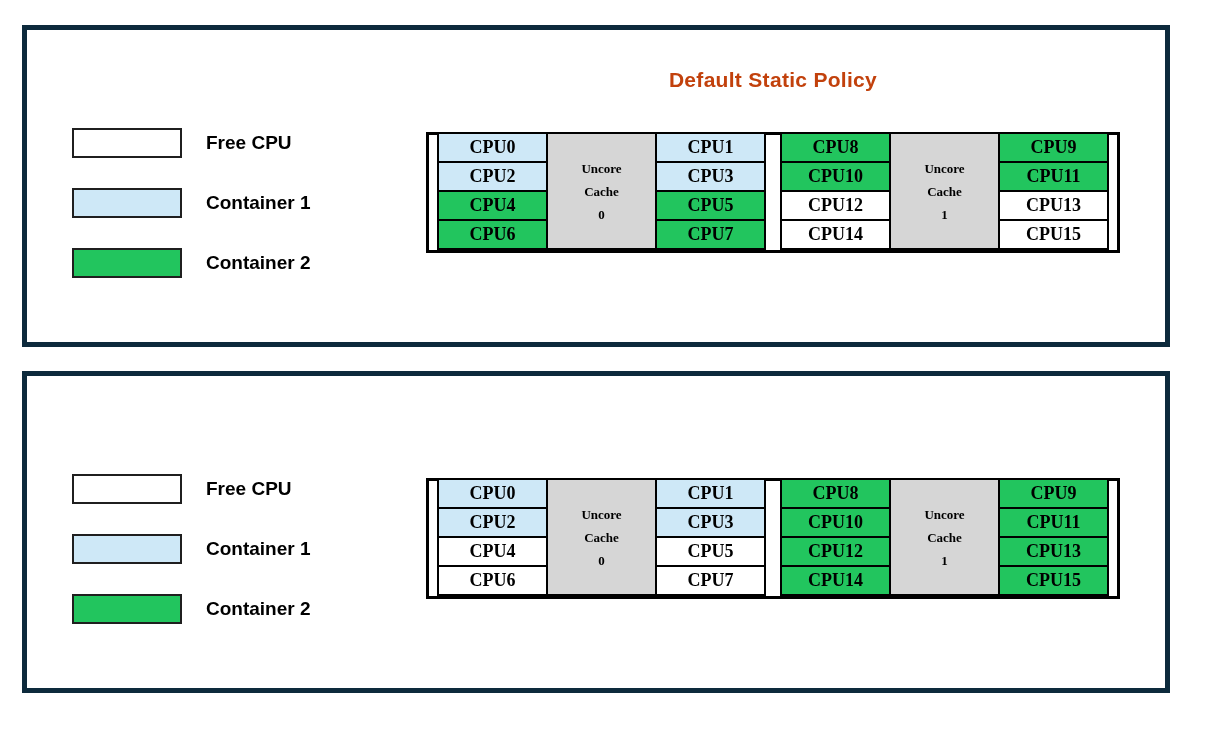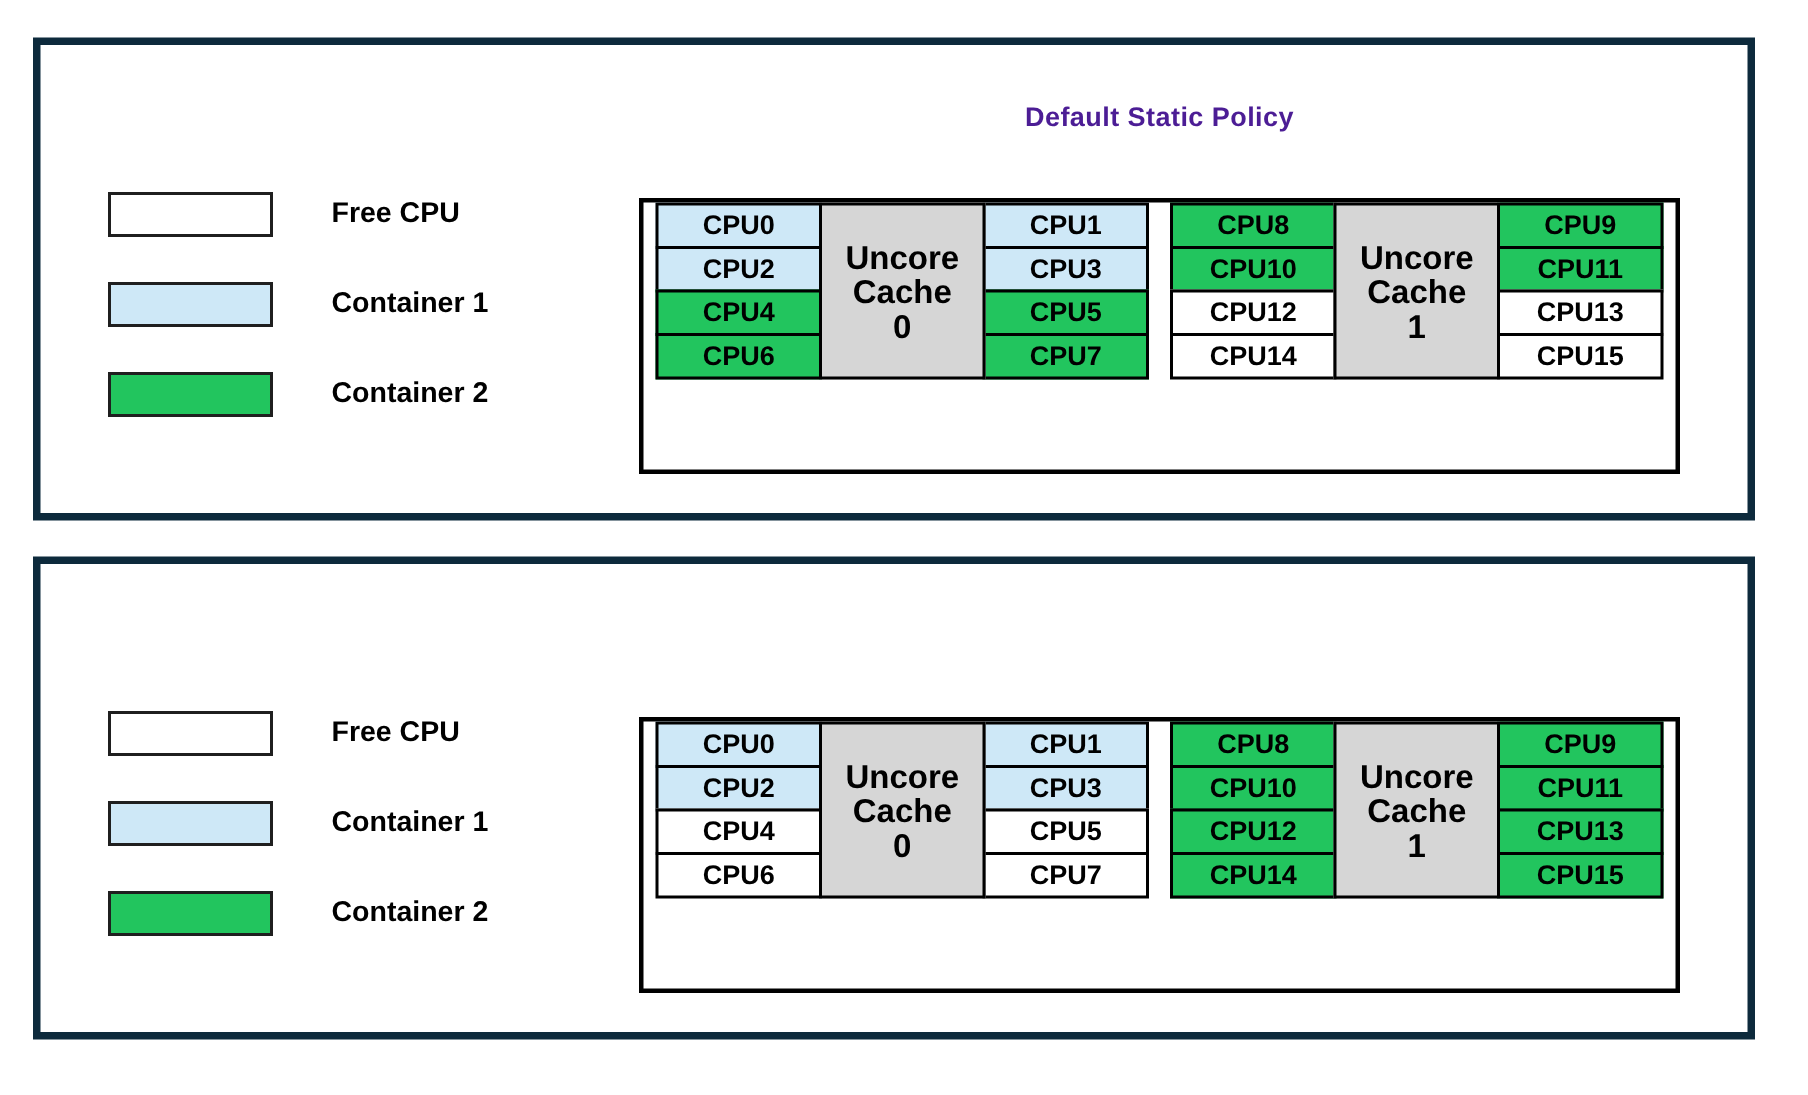--- a/index.html
+++ b/index.html
@@ -8,50 +8,50 @@
 
   .panel {
     position:absolute; left:22px; width:1148px; height:322px;
     border:5px solid #0D2A3C; background:#ffffff; box-sizing:border-box;
   }
   .panel-0 { top:25px; }
   .panel-1 { top:371px; }
 
   .panel-title {
     position:absolute; left:399px; top:38px; width:694px; margin:0;
-    text-align:center; font-size:18px; font-weight:bold; color:#4c1d95;
+    text-align:center; font-size:21px; font-weight:bold; color:#c2410c;
     letter-spacing:0.3px; white-space:nowrap;
   }
 
   .legend { position:absolute; left:45px; top:98px; }
   .legend-item { display:flex; align-items:center; height:30px; margin-bottom:30px; }
   .legend-swatch {
     width:110px; height:30px; box-sizing:border-box;
     border:2px solid #1f1f1f; flex:0 0 auto;
   }
-  .legend-label { margin-left:39px; font-weight:bold; font-size:19px; color:#000000; white-space:nowrap; }
+  .legend-label { margin-left:24px; font-weight:bold; font-size:19px; color:#000000; white-space:nowrap; }
 
   .diagram {
-    position:absolute; left:399px; top:102px; width:694px; height:184px;
+    position:absolute; left:399px; top:102px; width:694px; height:121px;
     border:3px solid #000000; box-sizing:border-box; background:#ffffff;
-    display:flex; align-items:flex-start; justify-content:center; gap:14px;
+    display:flex; align-items:flex-end; justify-content:center; gap:14px;font-family:Liberation Serif, serif;
   }
   .uncore-group { display:flex; height:118px; }
   .cpu-col { display:flex; flex-direction:column; width:111px; }
   .cpu-cell {
     height:31px; box-sizing:border-box; border:2px solid #000000;
     display:flex; align-items:center; justify-content:center;
     font-weight:bold; font-size:18px; color:#000000; background:#ffffff;
   }
   .cpu-cell + .cpu-cell { margin-top:-2px; }
   .cache-block {
     width:111px; height:118px; box-sizing:border-box; margin-left:-2px; margin-right:-2px;
     background:#D6D6D6; border:2px solid #000000;
     display:flex; flex-direction:column; align-items:center; justify-content:center;
-    font-weight:bold; font-size:22px; color:#000000; line-height:23px; text-align:center;
+    font-weight:bold; font-size:13px; color:#000000; line-height:23px; text-align:center;
     position:relative; z-index:1;
   }
 
   [data-state="free"] { background:#FFFFFF; }
   [data-state="container1"] { background:#CEE8F7; }
   [data-state="container2"] { background:#22c55e; }
 </style>
 </head>
 <body>
 

